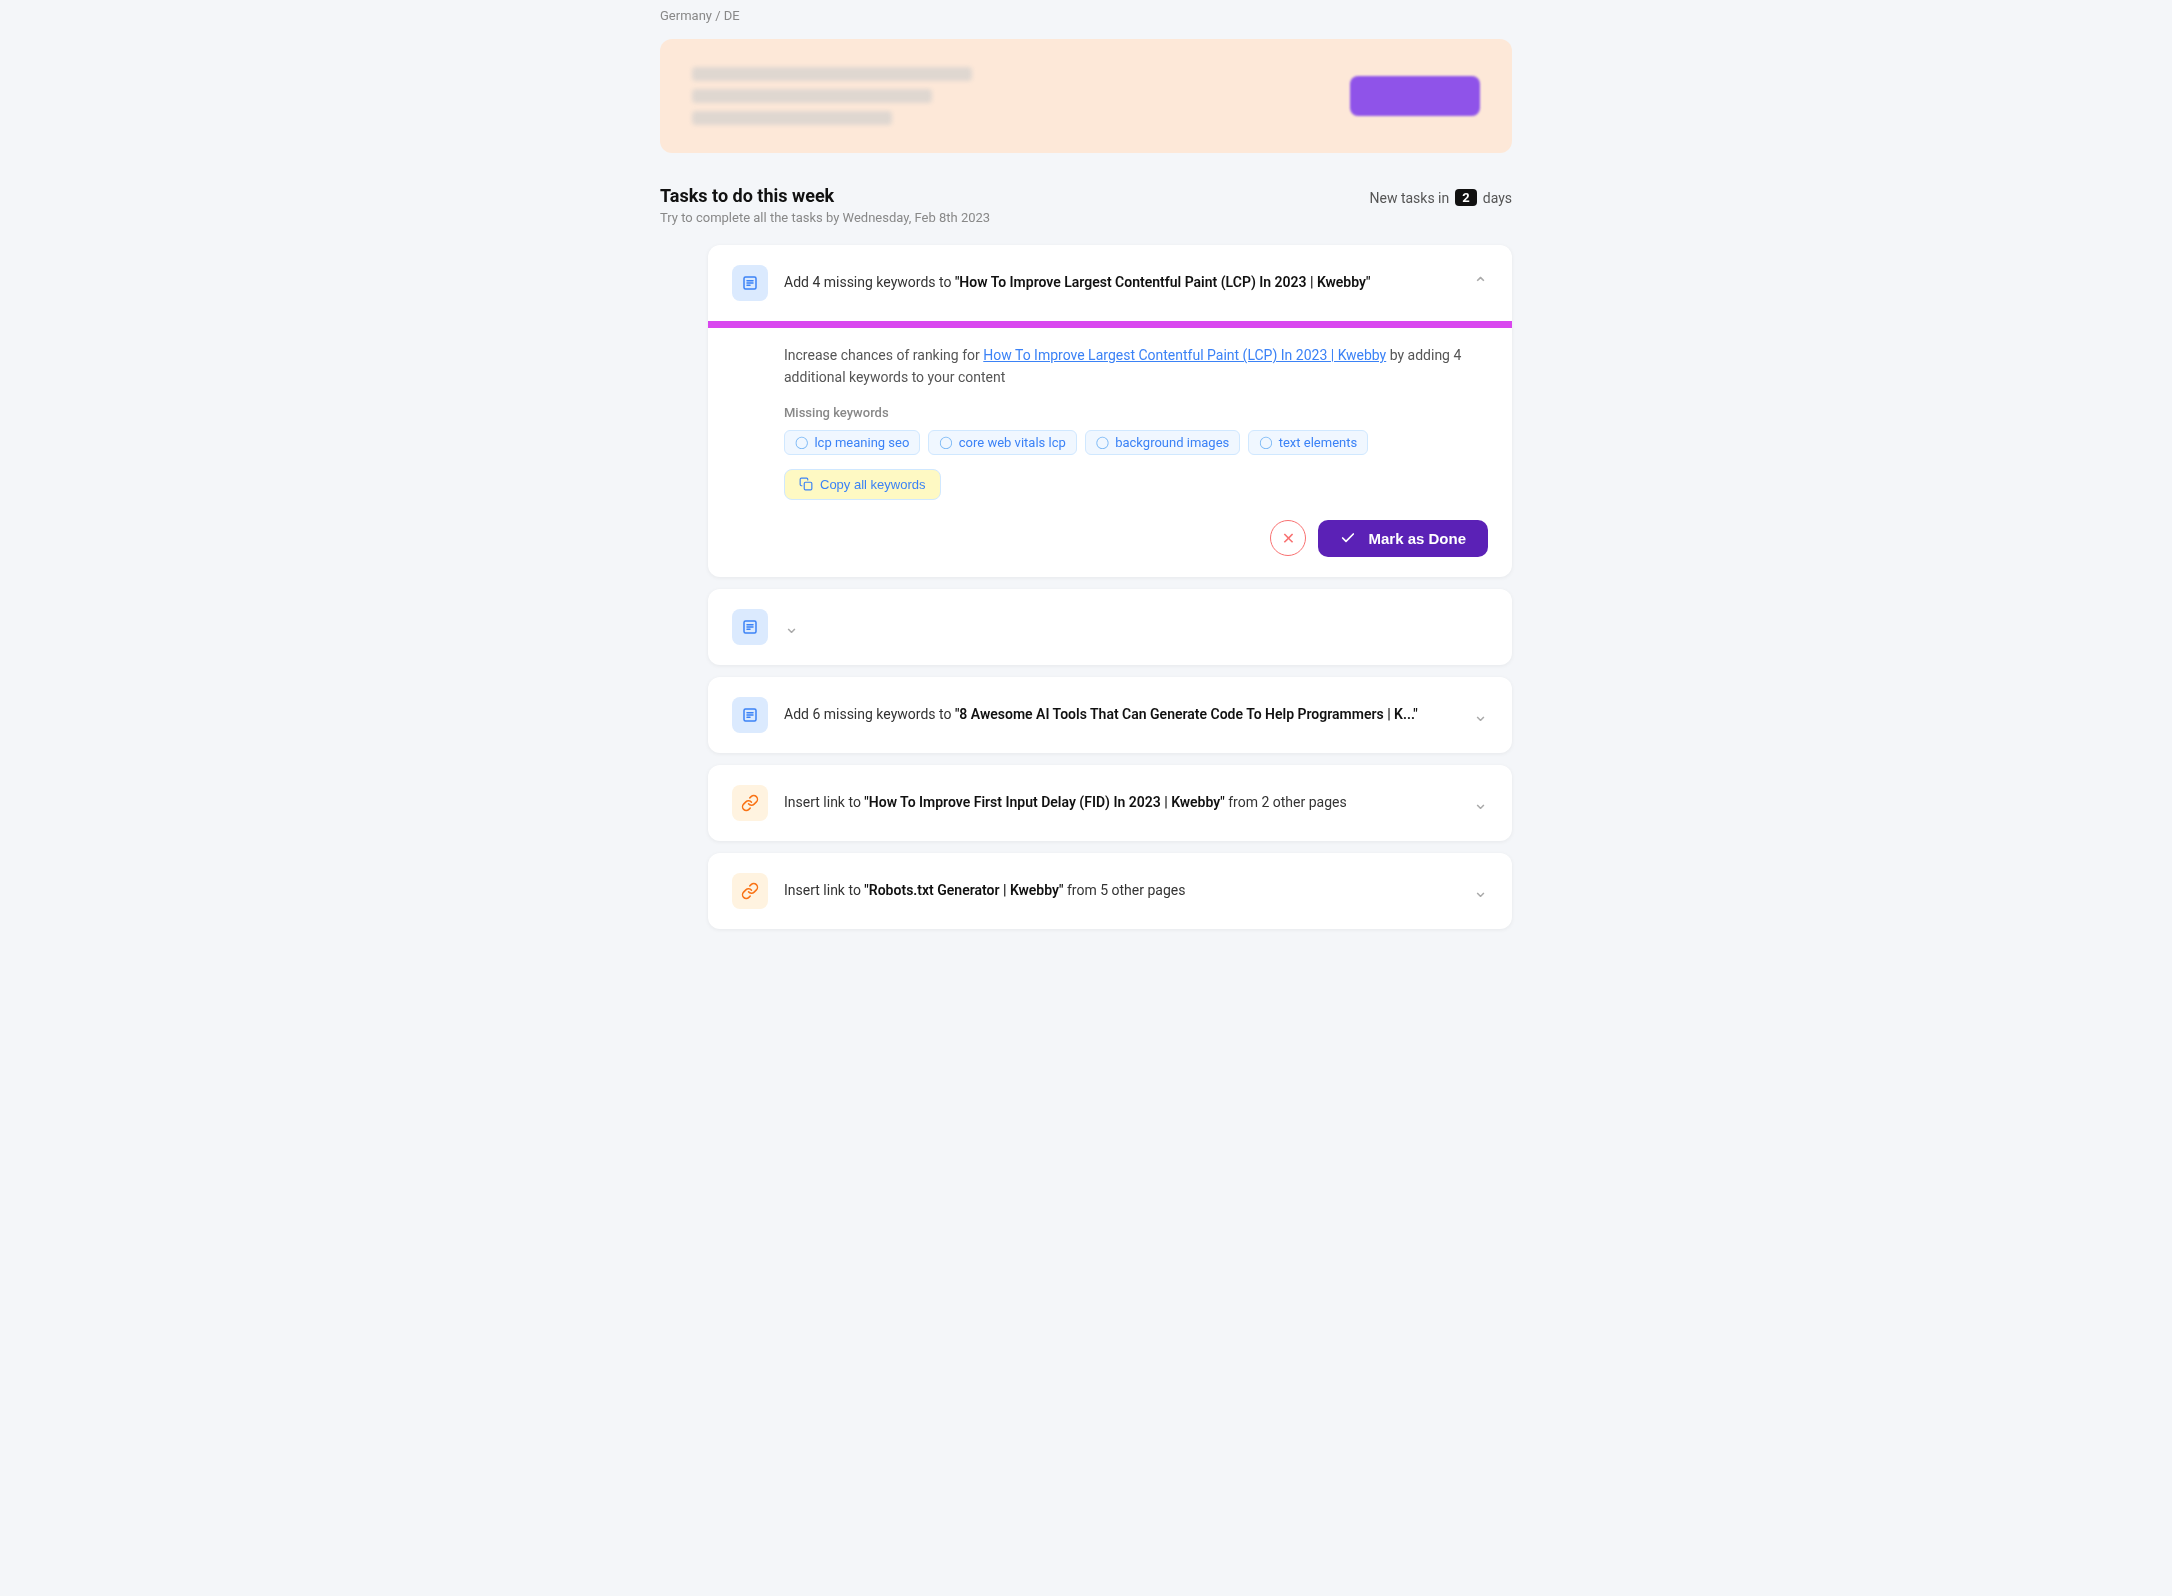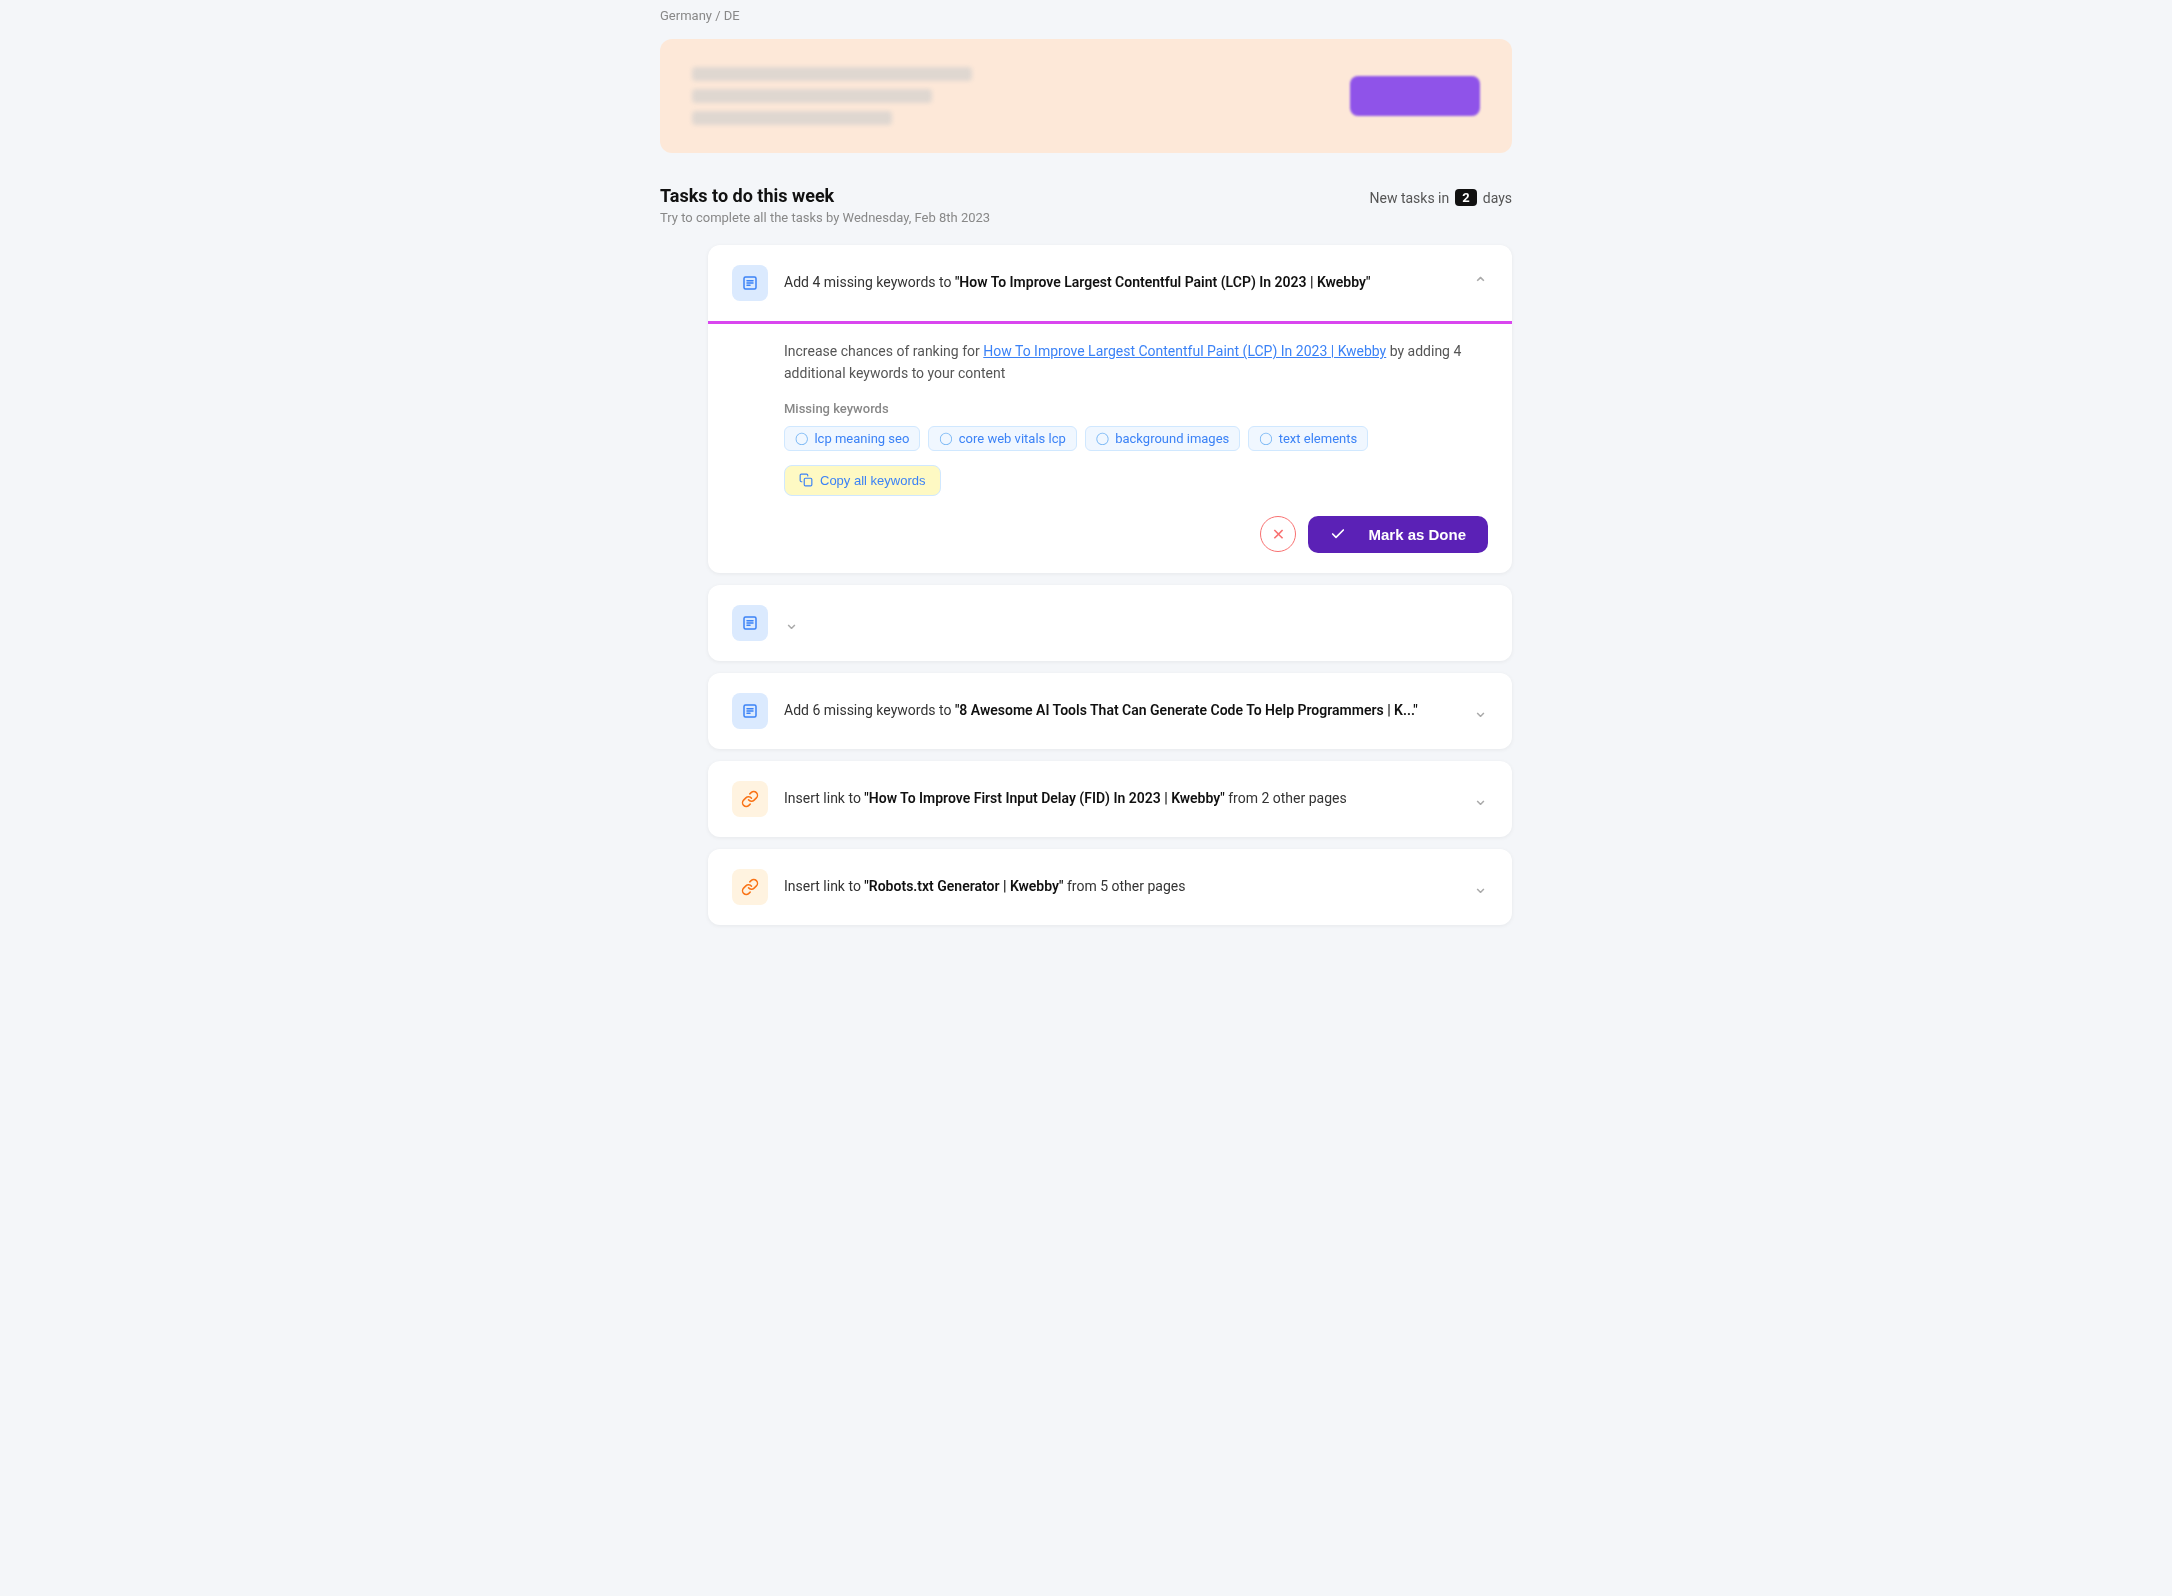--- a/index.html
+++ b/index.html
@@ -138,21 +138,21 @@
       font-weight: 600;
       color: #111;
     }
     .chevron-icon {
       color: #aaa;
       flex-shrink: 0;
       font-size: 18px;
     }
     .task-expanded-body {
       padding: 0 24px 20px 76px;
-      border-top: 3px solid #d946ef;
+      border-top: 7px solid #d946ef;
       padding-top: 16px;
     }
     .task-description {
       font-size: 14px;
       color: #555;
       line-height: 1.6;
       margin-bottom: 16px;
     }
     .task-description a {
       color: #3b82f6;
@@ -216,21 +216,21 @@
       color: #f87171;
       display: flex;
       align-items: center;
       justify-content: center;
       cursor: pointer;
       font-size: 16px;
     }
     .mark-done-button {
       display: flex;
       align-items: center;
-      gap: 22px;
+      gap: 12px;
       background: #5b21b6;
       color: #fff;
       border: none;
       border-radius: 10px;
       padding: 10px 22px;
       font-size: 15px;
       font-weight: 600;
       cursor: pointer;
     }
   </style>

